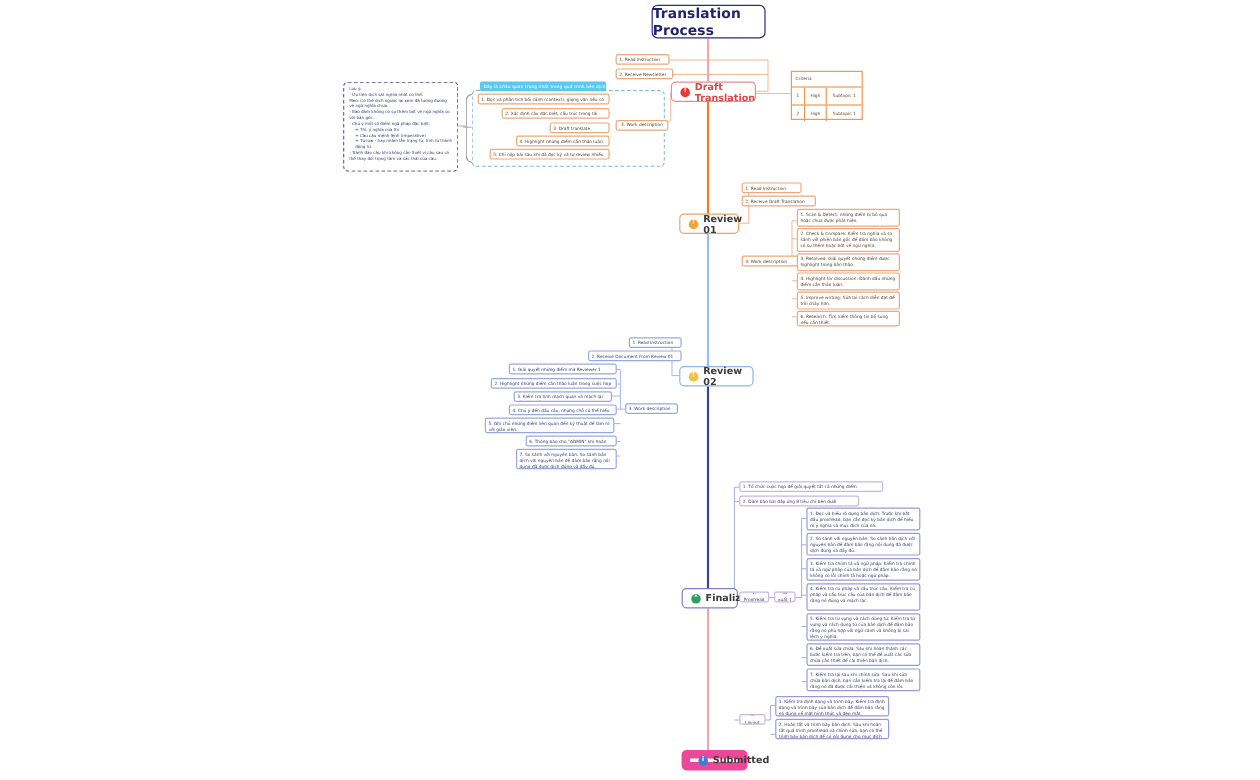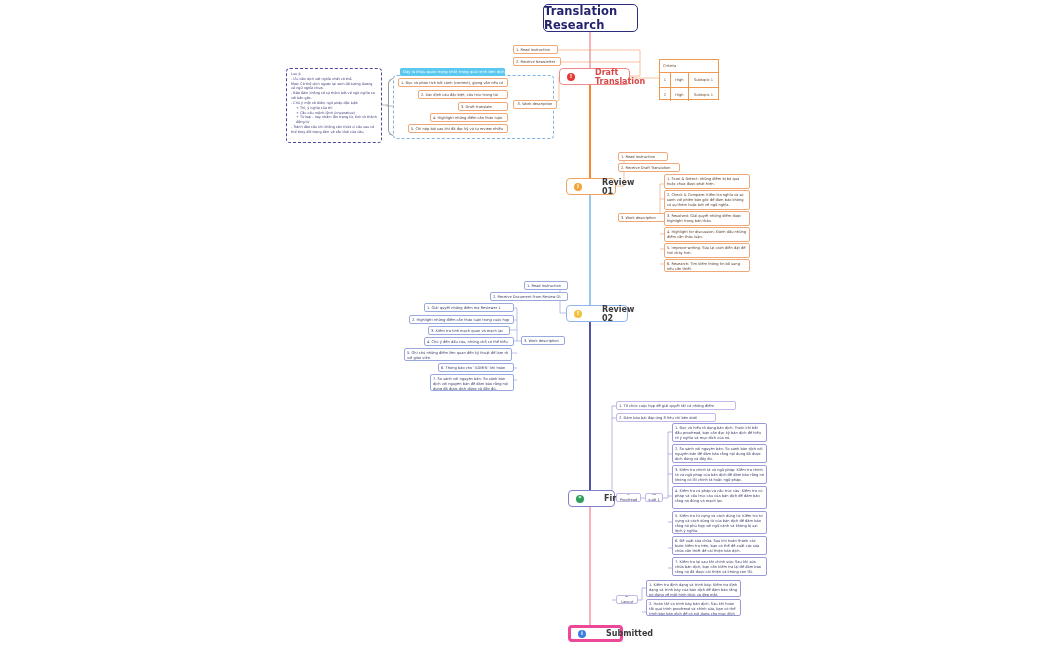--- a/index.html
+++ b/index.html
@@ -15,37 +15,37 @@
   .root{
     left:543px;top:4px;width:95px;height:28px;
     border:1.4px solid #2b2b80;border-radius:5px;background:#fff;
     display:flex;align-items:center;justify-content:center;
     font-size:11.5px;font-weight:bold;color:#24246e;letter-spacing:.1px;
   }
 
   
   .stage{
     position:absolute;box-sizing:border-box;border-radius:4px;background:#fff;
-    display:flex;align-items:center;gap:20px;padding:0 7px;
+    display:flex;align-items:center;gap:4px;padding:0 7px;
     font-size:8px;font-weight:bold;
   }
   .stage .badge{
     width:8px;height:8px;border-radius:50%;flex:0 0 8px;
     display:flex;align-items:center;justify-content:center;
     color:#fff;font-size:5.5px;font-weight:bold;line-height:1;
   }
   .stage-draft   {left:559px;top:68px;width:71px;height:17px;border:1px solid #f08a8a;color:#d8494a;}
   .stage-draft .badge{background:#e53935;}
   .stage-r01     {left:566px;top:178px;width:50px;height:17px;border:1px solid #f0a35a;color:#3a3a3a;}
   .stage-r01 .badge{background:#f6a33c;}
   .stage-r02     {left:566px;top:305px;width:62px;height:17px;border:1px solid #8fb6e8;color:#3a3a3a;}
   .stage-r02 .badge{background:#f2c23e;}
   .stage-final   {left:568px;top:490px;width:47px;height:17px;border:1px solid #7f7fcf;color:#3a3a3a;}
   .stage-final .badge{background:#2f9e5e;}
-  .stage-sub     {left:568px;top:625px;width:55px;height:17px;border:3px solid #ec4899;color:#3a3a3a;}
+  .stage-sub     {left:568px;top:625px;width:55px;height:17px;border:7px solid #ec4899;color:#3a3a3a;}
   .stage-sub .badge{background:#3a7ddc;}
 
   
   .box{
     position:absolute;box-sizing:border-box;background:#fff;border-radius:2px;
     font-size:3.6px;line-height:1.45;padding:1.5px 2px;
     color:#444;overflow:hidden;
   }
   .box.o{border:0.7px solid #f0a878;color:#5a4030;}
   .box.b{border:0.7px solid #9aa8e0;color:#3c3c6e;}
@@ -155,21 +155,21 @@
     <path d="M668,474 L672,474" stroke="#9a9ad8" stroke-width="0.7" fill="none"></path>
     <path d="M668,496 L672,496" stroke="#9a9ad8" stroke-width="0.7" fill="none"></path>
     <path d="M668,522 L672,522" stroke="#9a9ad8" stroke-width="0.7" fill="none"></path>
     <path d="M668,548 L672,548" stroke="#9a9ad8" stroke-width="0.7" fill="none"></path>
     <path d="M668,568 L672,568" stroke="#9a9ad8" stroke-width="0.7" fill="none"></path>
 
     <path d="M638,600 L642,600 L642,588 L646,588" stroke="#9a9ad8" stroke-width="0.7" fill="none"></path>
     <path d="M642,612 L646,612" stroke="#9a9ad8" stroke-width="0.7" fill="none"></path>
   </svg>
 
-  <div class="node root">Translation Research</div>
+  <div class="node root">Translation Process</div>
 
   <div class="notes">
     <div class="ln">Lưu ý:</div>
     <div class="ln">- Ưu tiên dịch sát nghĩa nhất có thể.</div>
     <div class="ln">Meo: Có thể dịch ngược lại xem đã tương đương</div>
     <div class="ln">về ngữ nghĩa chưa.</div>
     <div class="ln">- Bảo đảm không có sự thêm bớt về ngữ nghĩa so</div>
     <div class="ln">với bản gốc.</div>
     <div class="ln">- Chú ý một số điểm ngữ pháp đặc biệt:</div>
     <div class="ln ind">+ Thì, ý nghĩa của thì</div>

